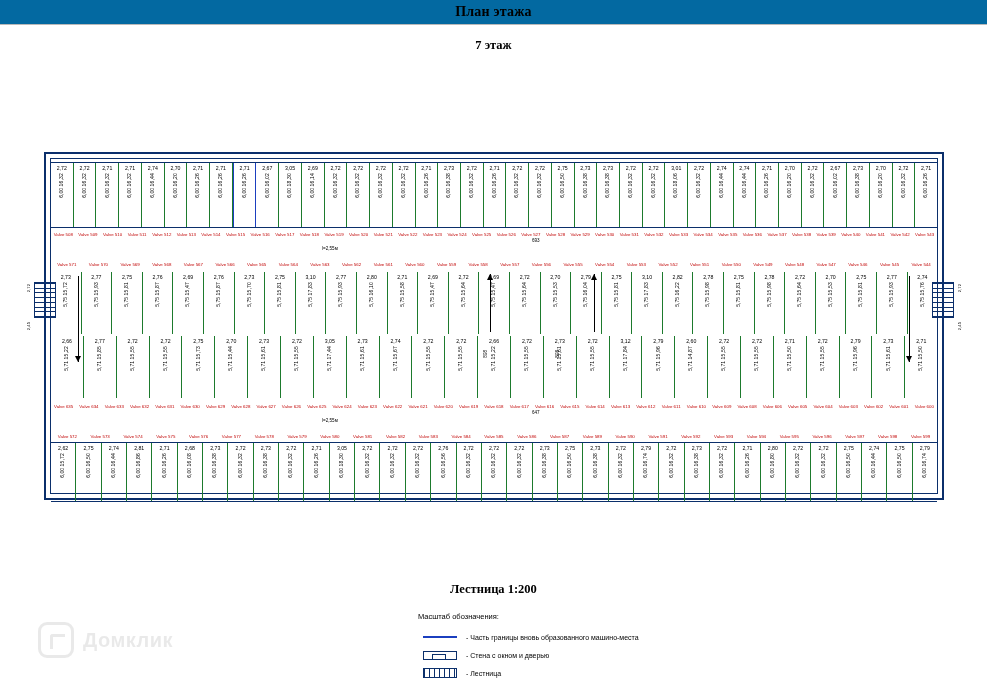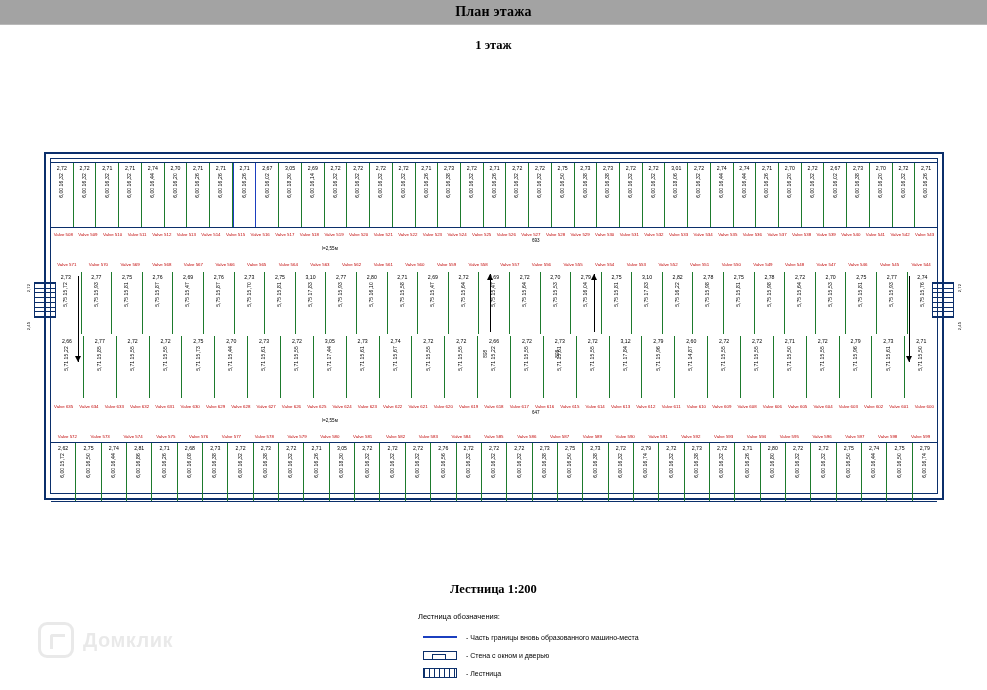--- a/index.html
+++ b/index.html
@@ -9,21 +9,21 @@
     font-family:"Liberation Serif", serif;
     color:#000;
     position:relative;
     overflow:hidden;
   }
   .page{position:absolute;inset:0;}
 
   
   .title-bar{
     position:absolute;left:0;top:0;width:987px;height:24px;
-    background:#a3a3a3;border-bottom:1px solid #b9b9b9;
+    background:#0369a1;border-bottom:1px solid #b9b9b9;
     display:flex;align-items:center;justify-content:center;
   }
   .title-bar .t{font-size:14px;font-weight:bold;letter-spacing:.2px;}
   .subtitle{
     position:absolute;left:0;top:38px;width:987px;
     text-align:center;font-size:12.5px;font-weight:bold;
   }
 
   
   .plan{
@@ -165,21 +165,21 @@
 </style>
 </head>
 <body>
 
 <div class="page">
 
   <div class="title-bar">
     <div class="t">План этажа</div>
   </div>
 
-  <div class="subtitle">1 этаж</div>
+  <div class="subtitle">7 этаж</div>
 
   <div class="plan">
     <div class="plan-inner"></div>
 
     <div class="stair stair-l">
       <i></i>
         <i></i>
         <i></i>
         <i></i>
         <i></i>
@@ -1006,21 +1006,21 @@
           <div class="cw">2,79</div>
           <div class="cv">16,74</div>
           <div class="cv2">6,00</div>
         </div>
       </div>
   </div>
 
   <div class="scale">Лестница 1:200</div>
 
   <div class="legend">
-    <div class="ltitle">Лестница обозначения:</div>
+    <div class="ltitle">Масштаб обозначения:</div>
 
     <div class="legend-row">
       <div class="legend-key">
           <div class="k-line"></div>
         </div>
       <div class="legend-text">- Часть границы вновь образованного машино-места</div>
     </div>
 
     <div class="legend-row">
       <div class="legend-key">

